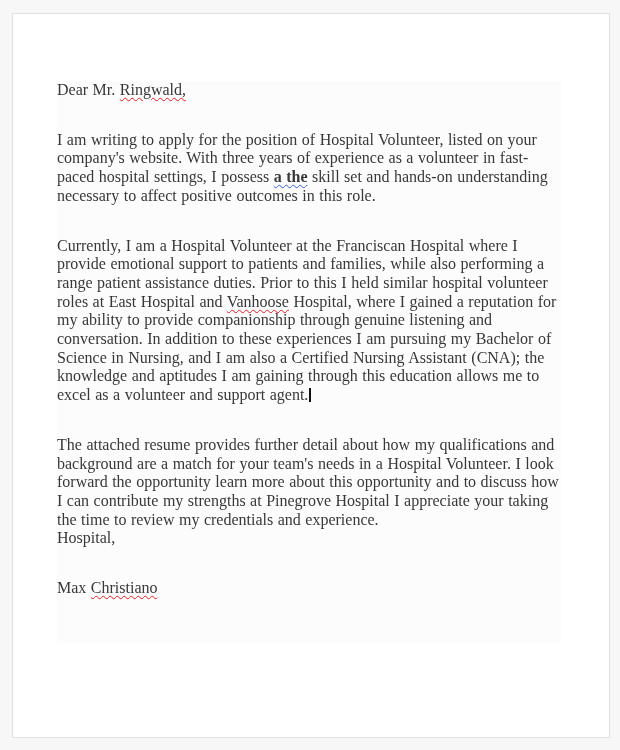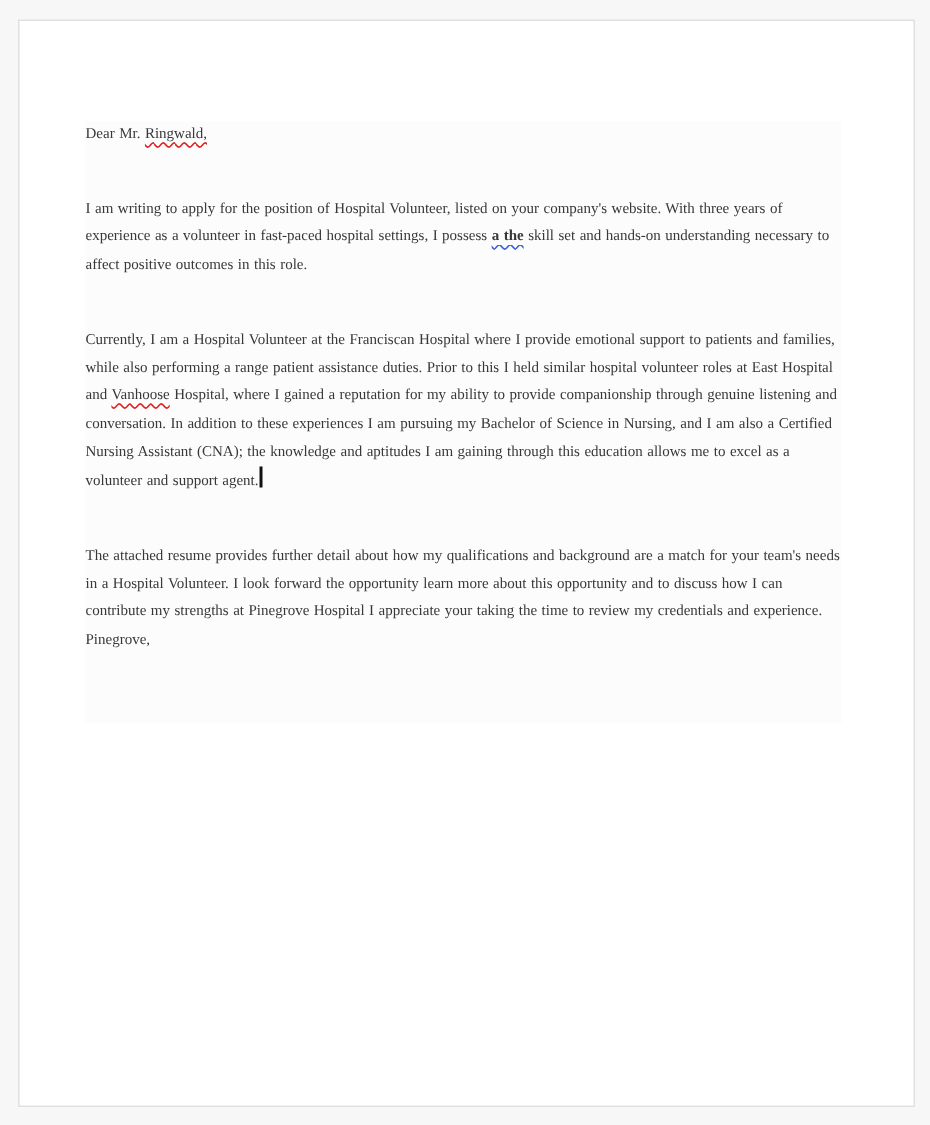--- a/index.html
+++ b/index.html
@@ -27,21 +27,21 @@
   .letter {
     padding: 67px 0 0 44px;
   }
   .letter-body {
     width: 504px;
     background: var(--textblock-bg, #fcfcfc);
     padding-bottom: 14px;
   }
   .para {
     margin: 0 0 31px 0;
-    font-size: 10px;
+    font-size: 16px;
     line-height: 18.7px;
     color: var(--text, #383838);
     word-spacing: 0.5px;
   }
   .mark-spell {
     text-decoration-line: underline;
     text-decoration-style: wavy;
     text-decoration-color: var(--spell-underline, #e02020);
     text-decoration-thickness: 1px;
     text-underline-offset: 2px;
@@ -66,16 +66,17 @@
 </head>
 <body>
 
 <div class="page">
   <div class="letter">
     <div class="letter-body">
         <p class="para"><span>Dear Mr. </span><span class="mark-spell">Ringwald,</span></p>
         <p class="para"><span>I am writing to apply for the position of Hospital Volunteer, listed on your company's website. With three years of experience as a volunteer in fast-paced hospital settings, I possess </span><span class="mark-grammar">a the</span><span> skill set and hands-on understanding necessary to affect positive outcomes in this role.</span></p>
         <p class="para"><span>Currently, I am a Hospital Volunteer at the Franciscan Hospital where I provide emotional support to patients and families, while also performing a range patient assistance duties. Prior to this I held similar hospital volunteer roles at East Hospital and </span><span class="mark-spell">Vanhoose</span><span> Hospital, where I gained a reputation for my ability to provide companionship through genuine listening and conversation. In addition to these experiences I am pursuing my Bachelor of Science in Nursing, and I am also a Certified Nursing Assistant (CNA); the knowledge and aptitudes I am gaining through this education allows me to excel as a volunteer and support agent.</span><span class="text-cursor"></span></p>
         <p class="para" style="margin-bottom: 0px;"><span>The attached resume provides further detail about how my qualifications and background are a match for your team's needs in a Hospital Volunteer. I look forward the opportunity learn more about this opportunity and to discuss how I can contribute my strengths at Pinegrove Hospital I appreciate your taking the time to review my credentials and experience.</span></p>
-        <p class="para"><span>Pinegrove,</span></p>
+        <p class="para"><span>Hospital,</span></p>
+        <p class="para"><span>Max </span><span class="mark-spell">Christiano</span></p>
       </div>
   </div>
 </div>
 
 </body></html>

